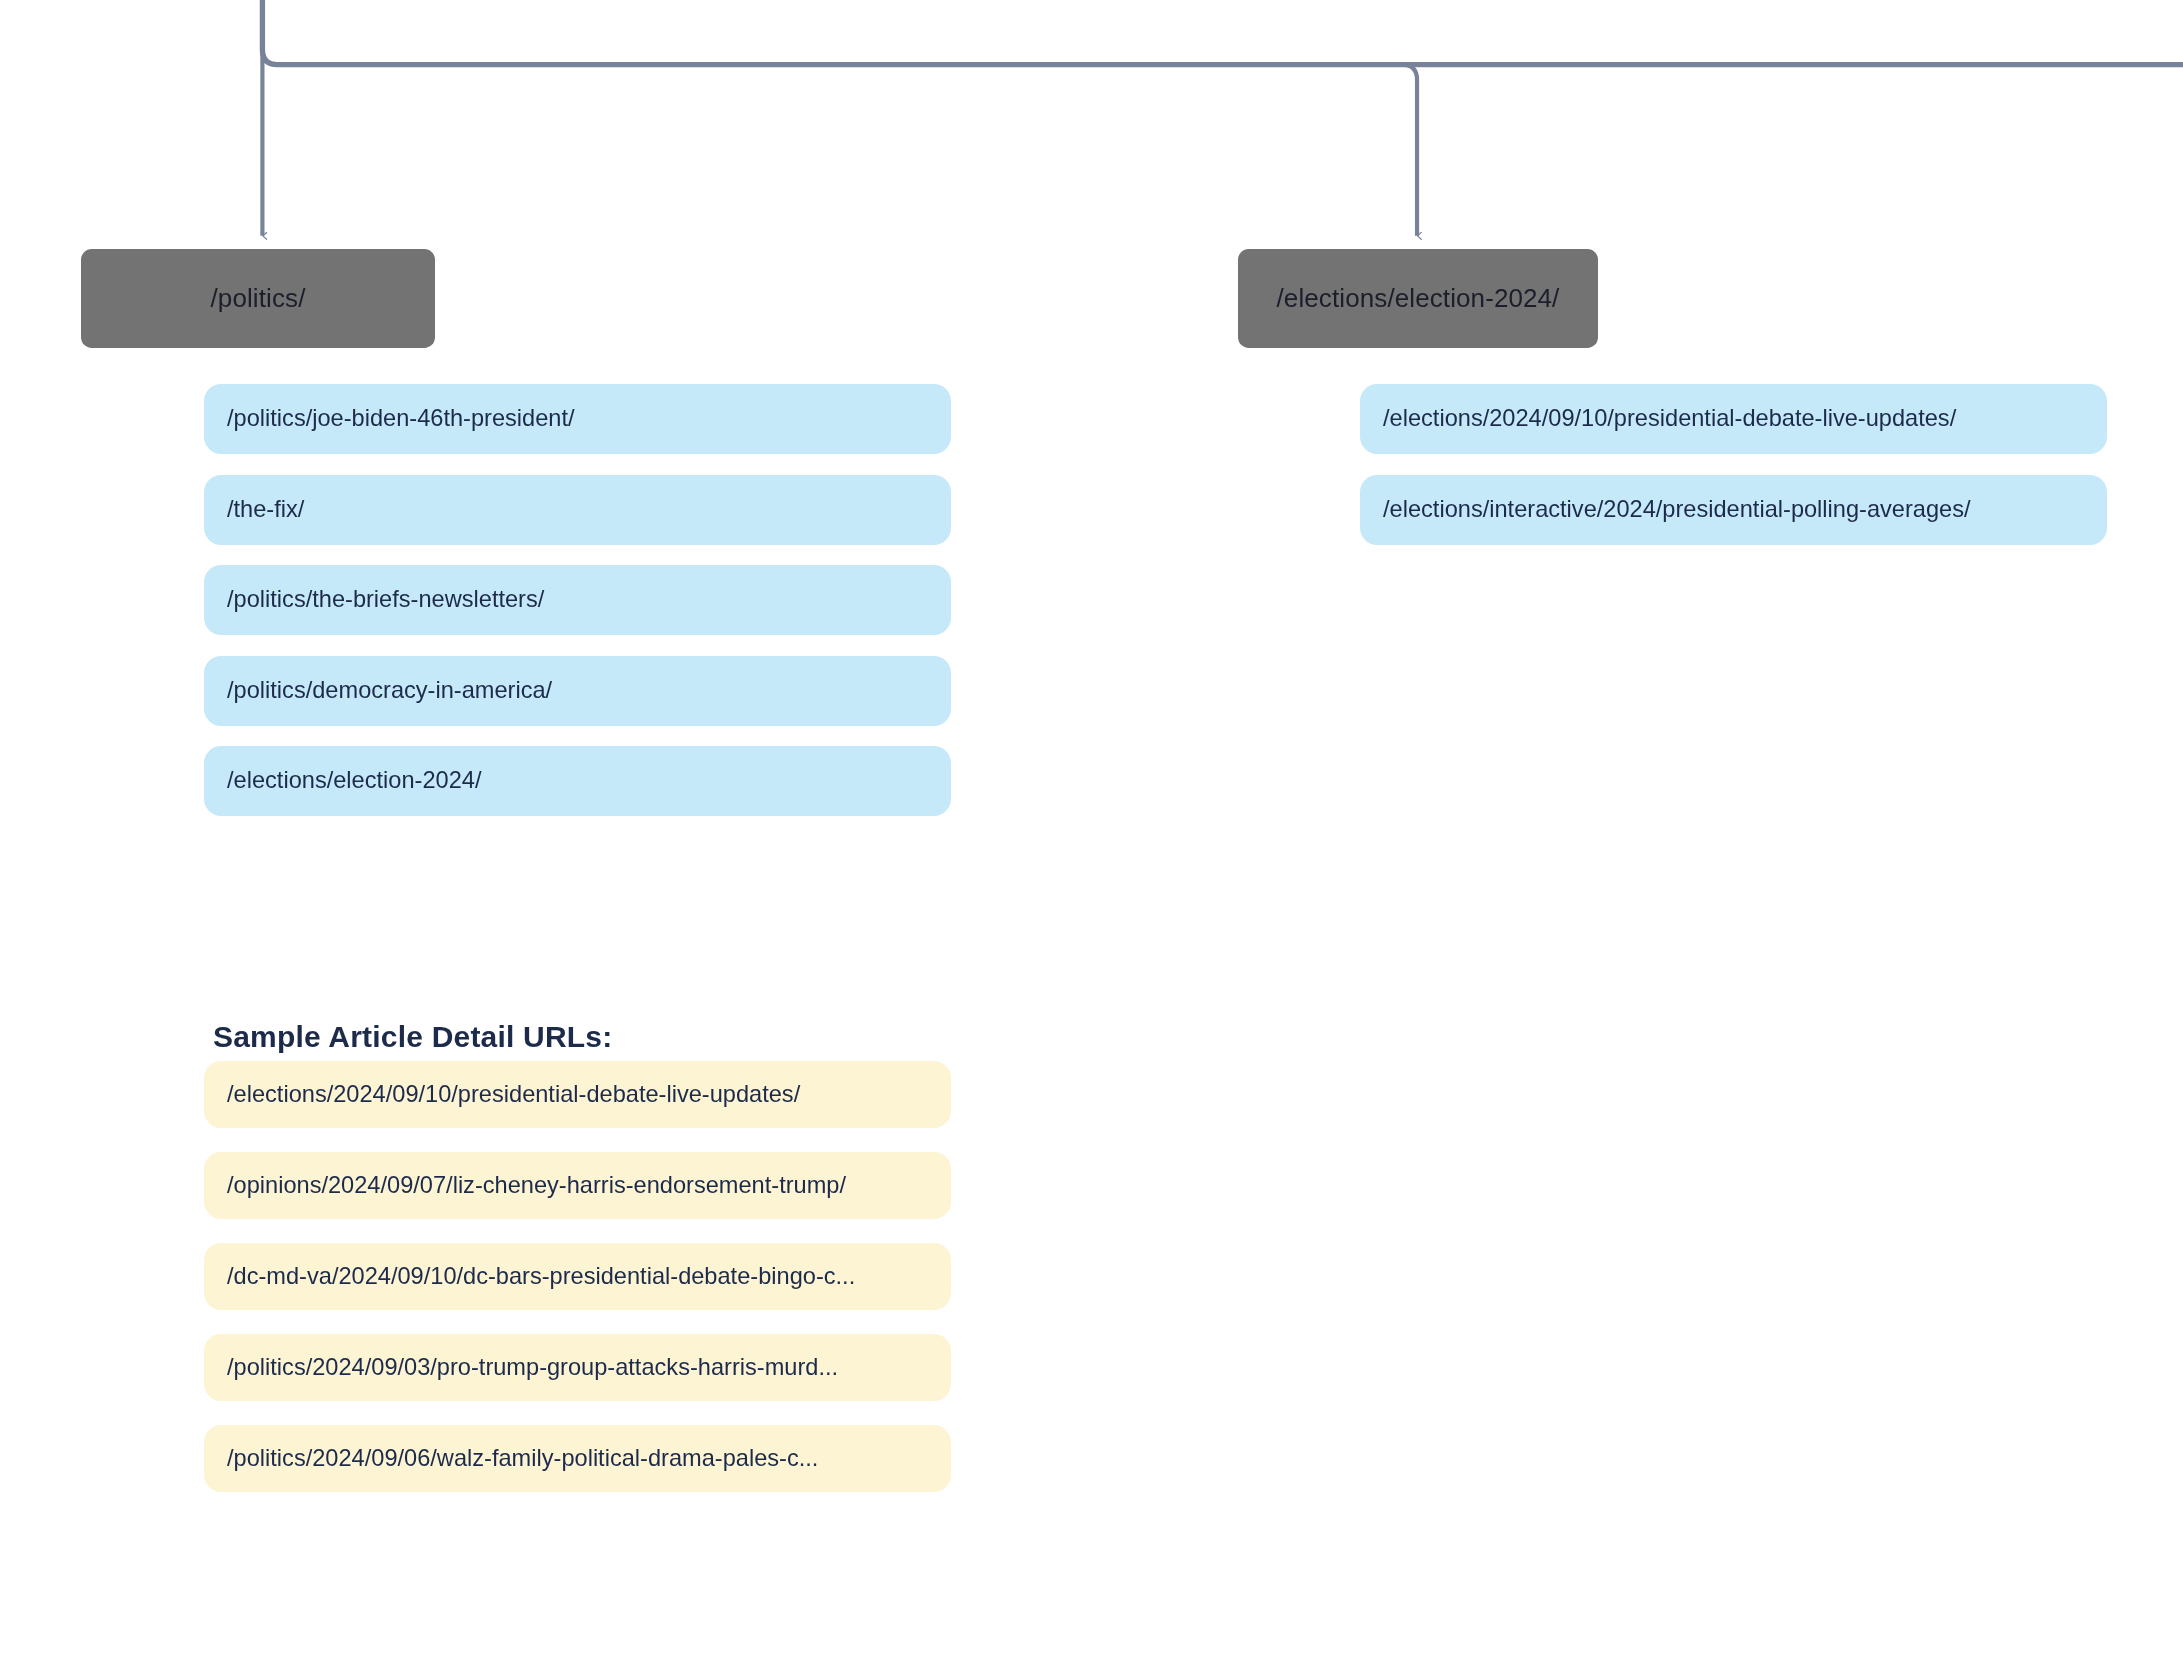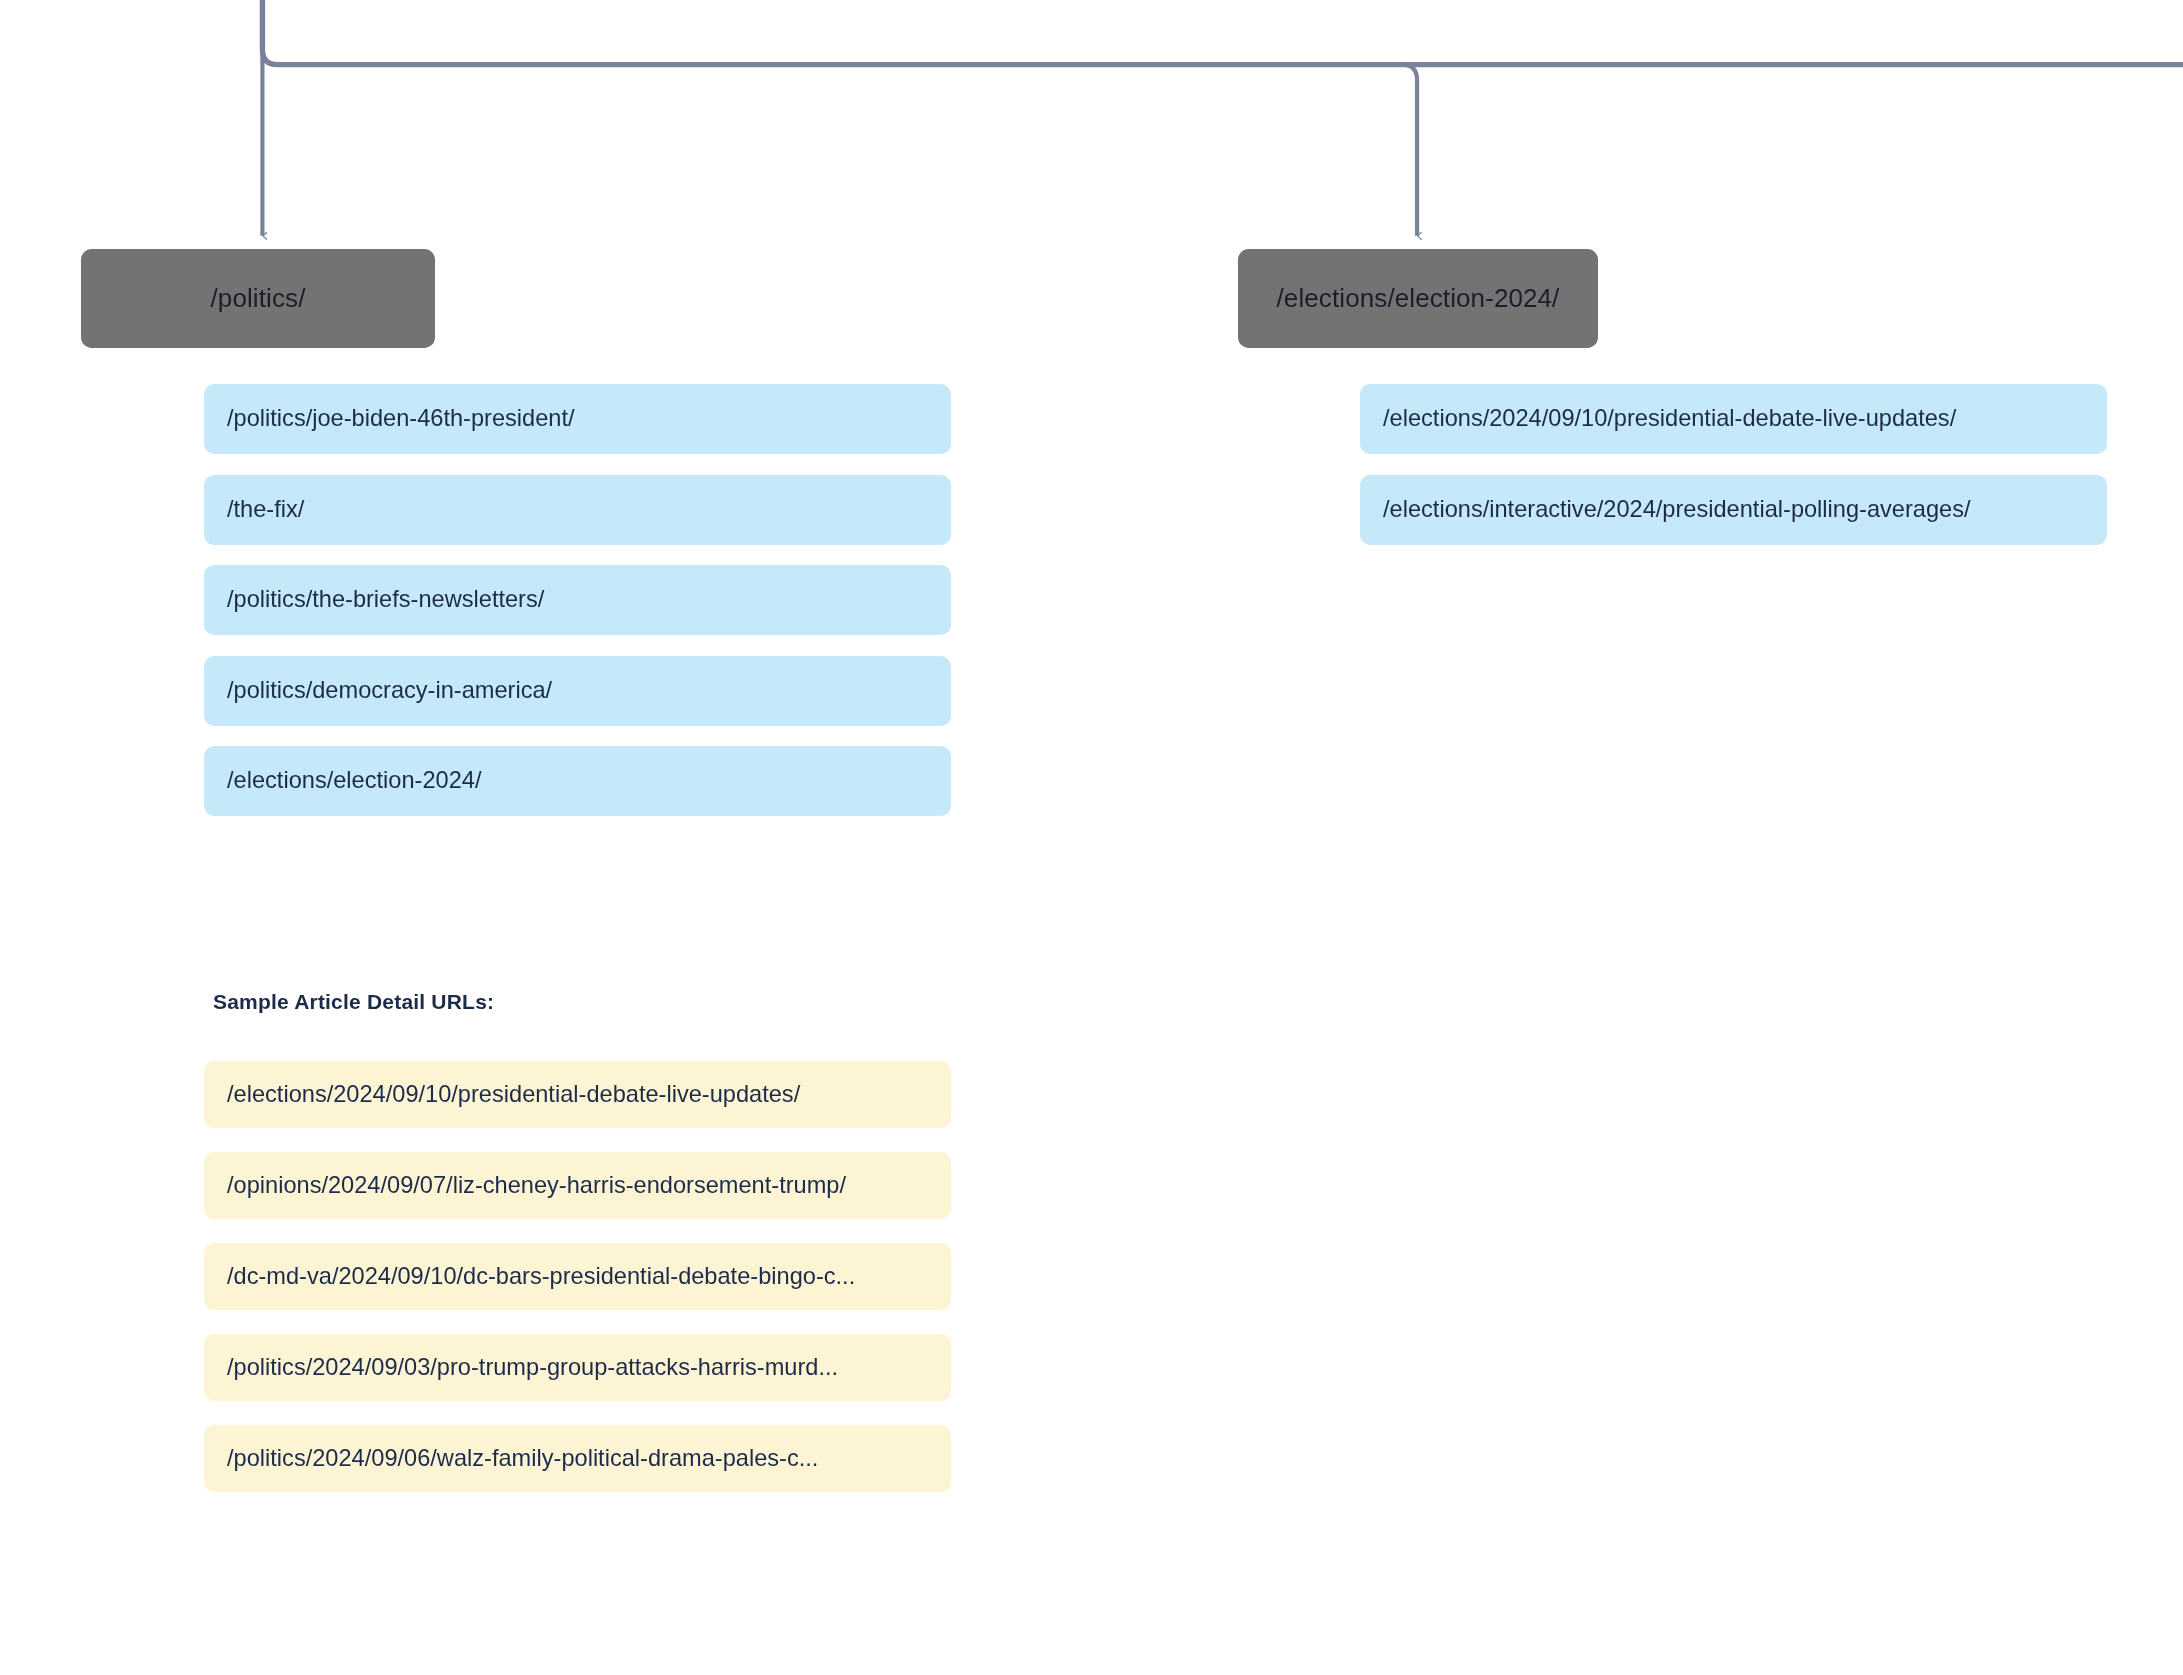--- a/index.html
+++ b/index.html
@@ -61,37 +61,37 @@
     flex-direction: column;
   }
   .pill-col.left-links  { left: 204px;  top: 384px; width: 747px; gap: 20.5px; }
   .pill-col.right-links { left: 1360px; top: 384px; width: 747px; gap: 20.5px; }
   .pill-col.article-links { left: 204px; top: 1061px; width: 747px; gap: 24px; }
 
   .pill {
     box-sizing: border-box;
     display: flex;
     align-items: center;
-    border-radius: 10px;
+    border-radius: 17px;
     font-size: 23.6px;
     line-height: 1;
     padding: 0 23px;
     white-space: nowrap;
     overflow: hidden;
     color: #1d2b4b;
   }
   .pill.blue   { height: 70px; background: #c6e9fa; }
   .pill.yellow { height: 67px; background: #fdf4d4; }
 
   
   .section-heading {
     position: absolute;
     left: 213px;
-    top: 990px;
-    font-size: 21px;
+    top: 1020px;
+    font-size: 30px;
     font-weight: bold;
     color: #1d2b4b;
     letter-spacing: 0.2px;
     white-space: nowrap;
   }
 </style>
 </head>
 <body>
 
 <div class="canvas">

